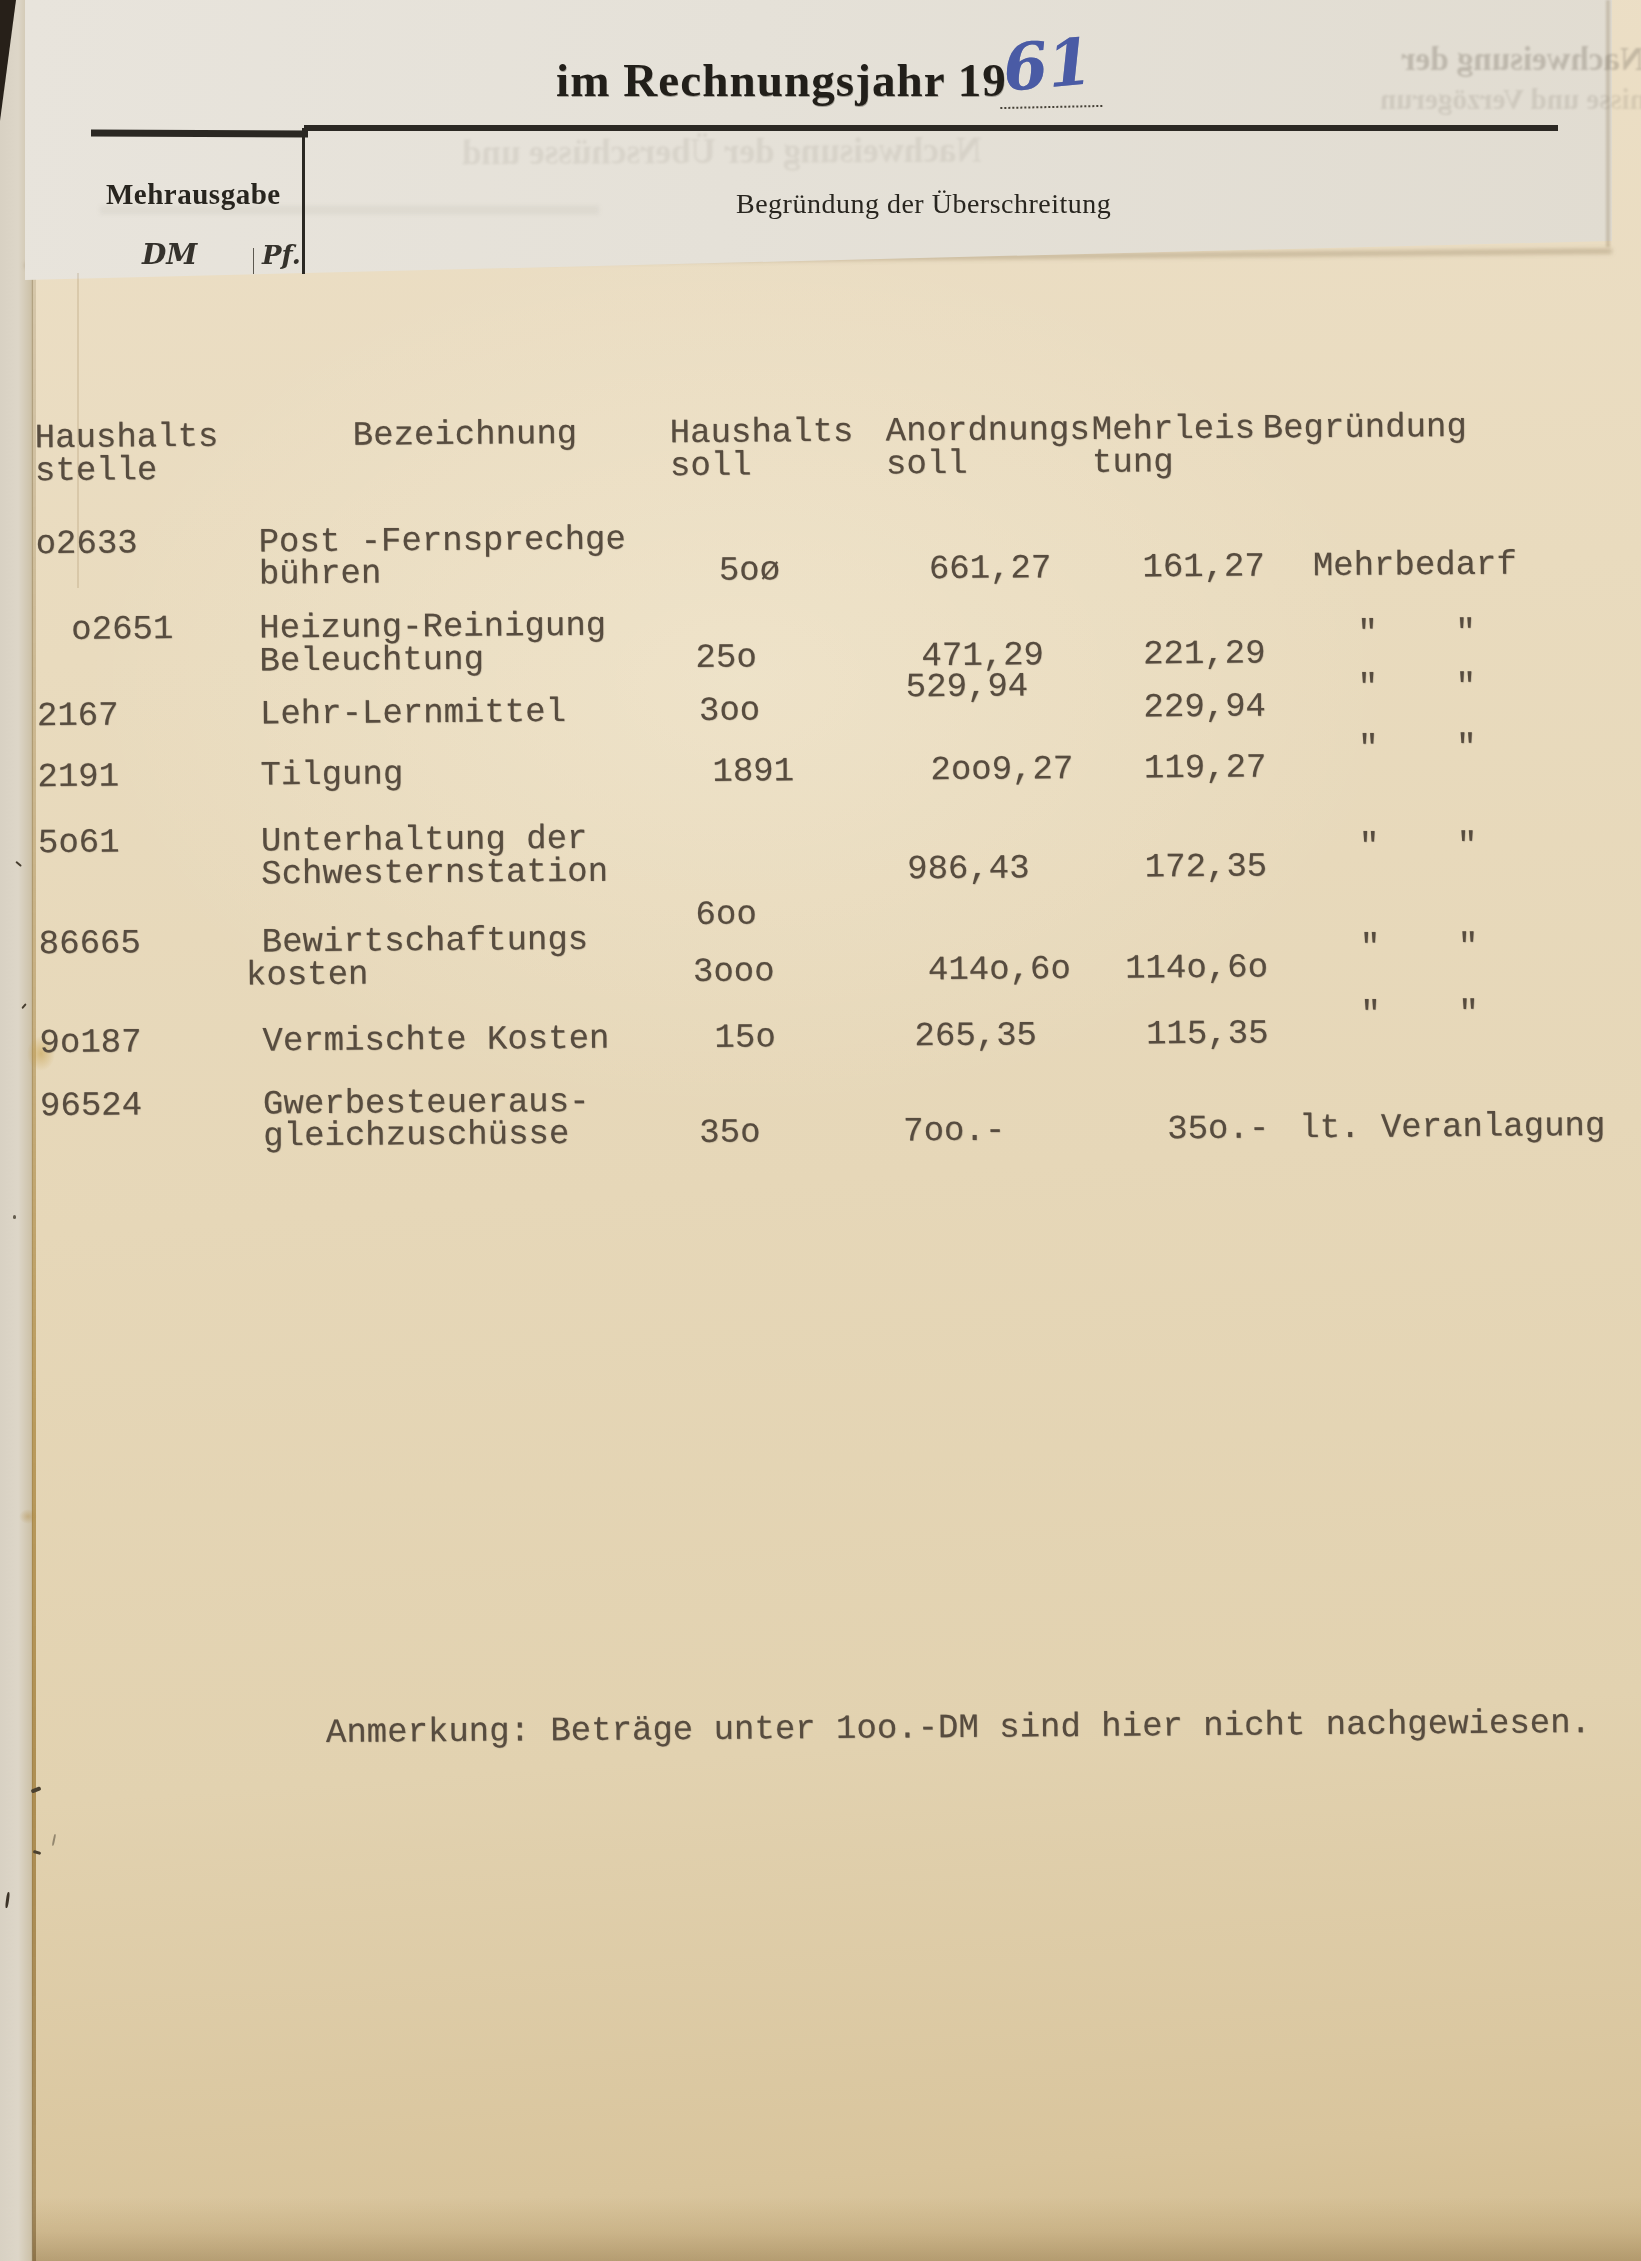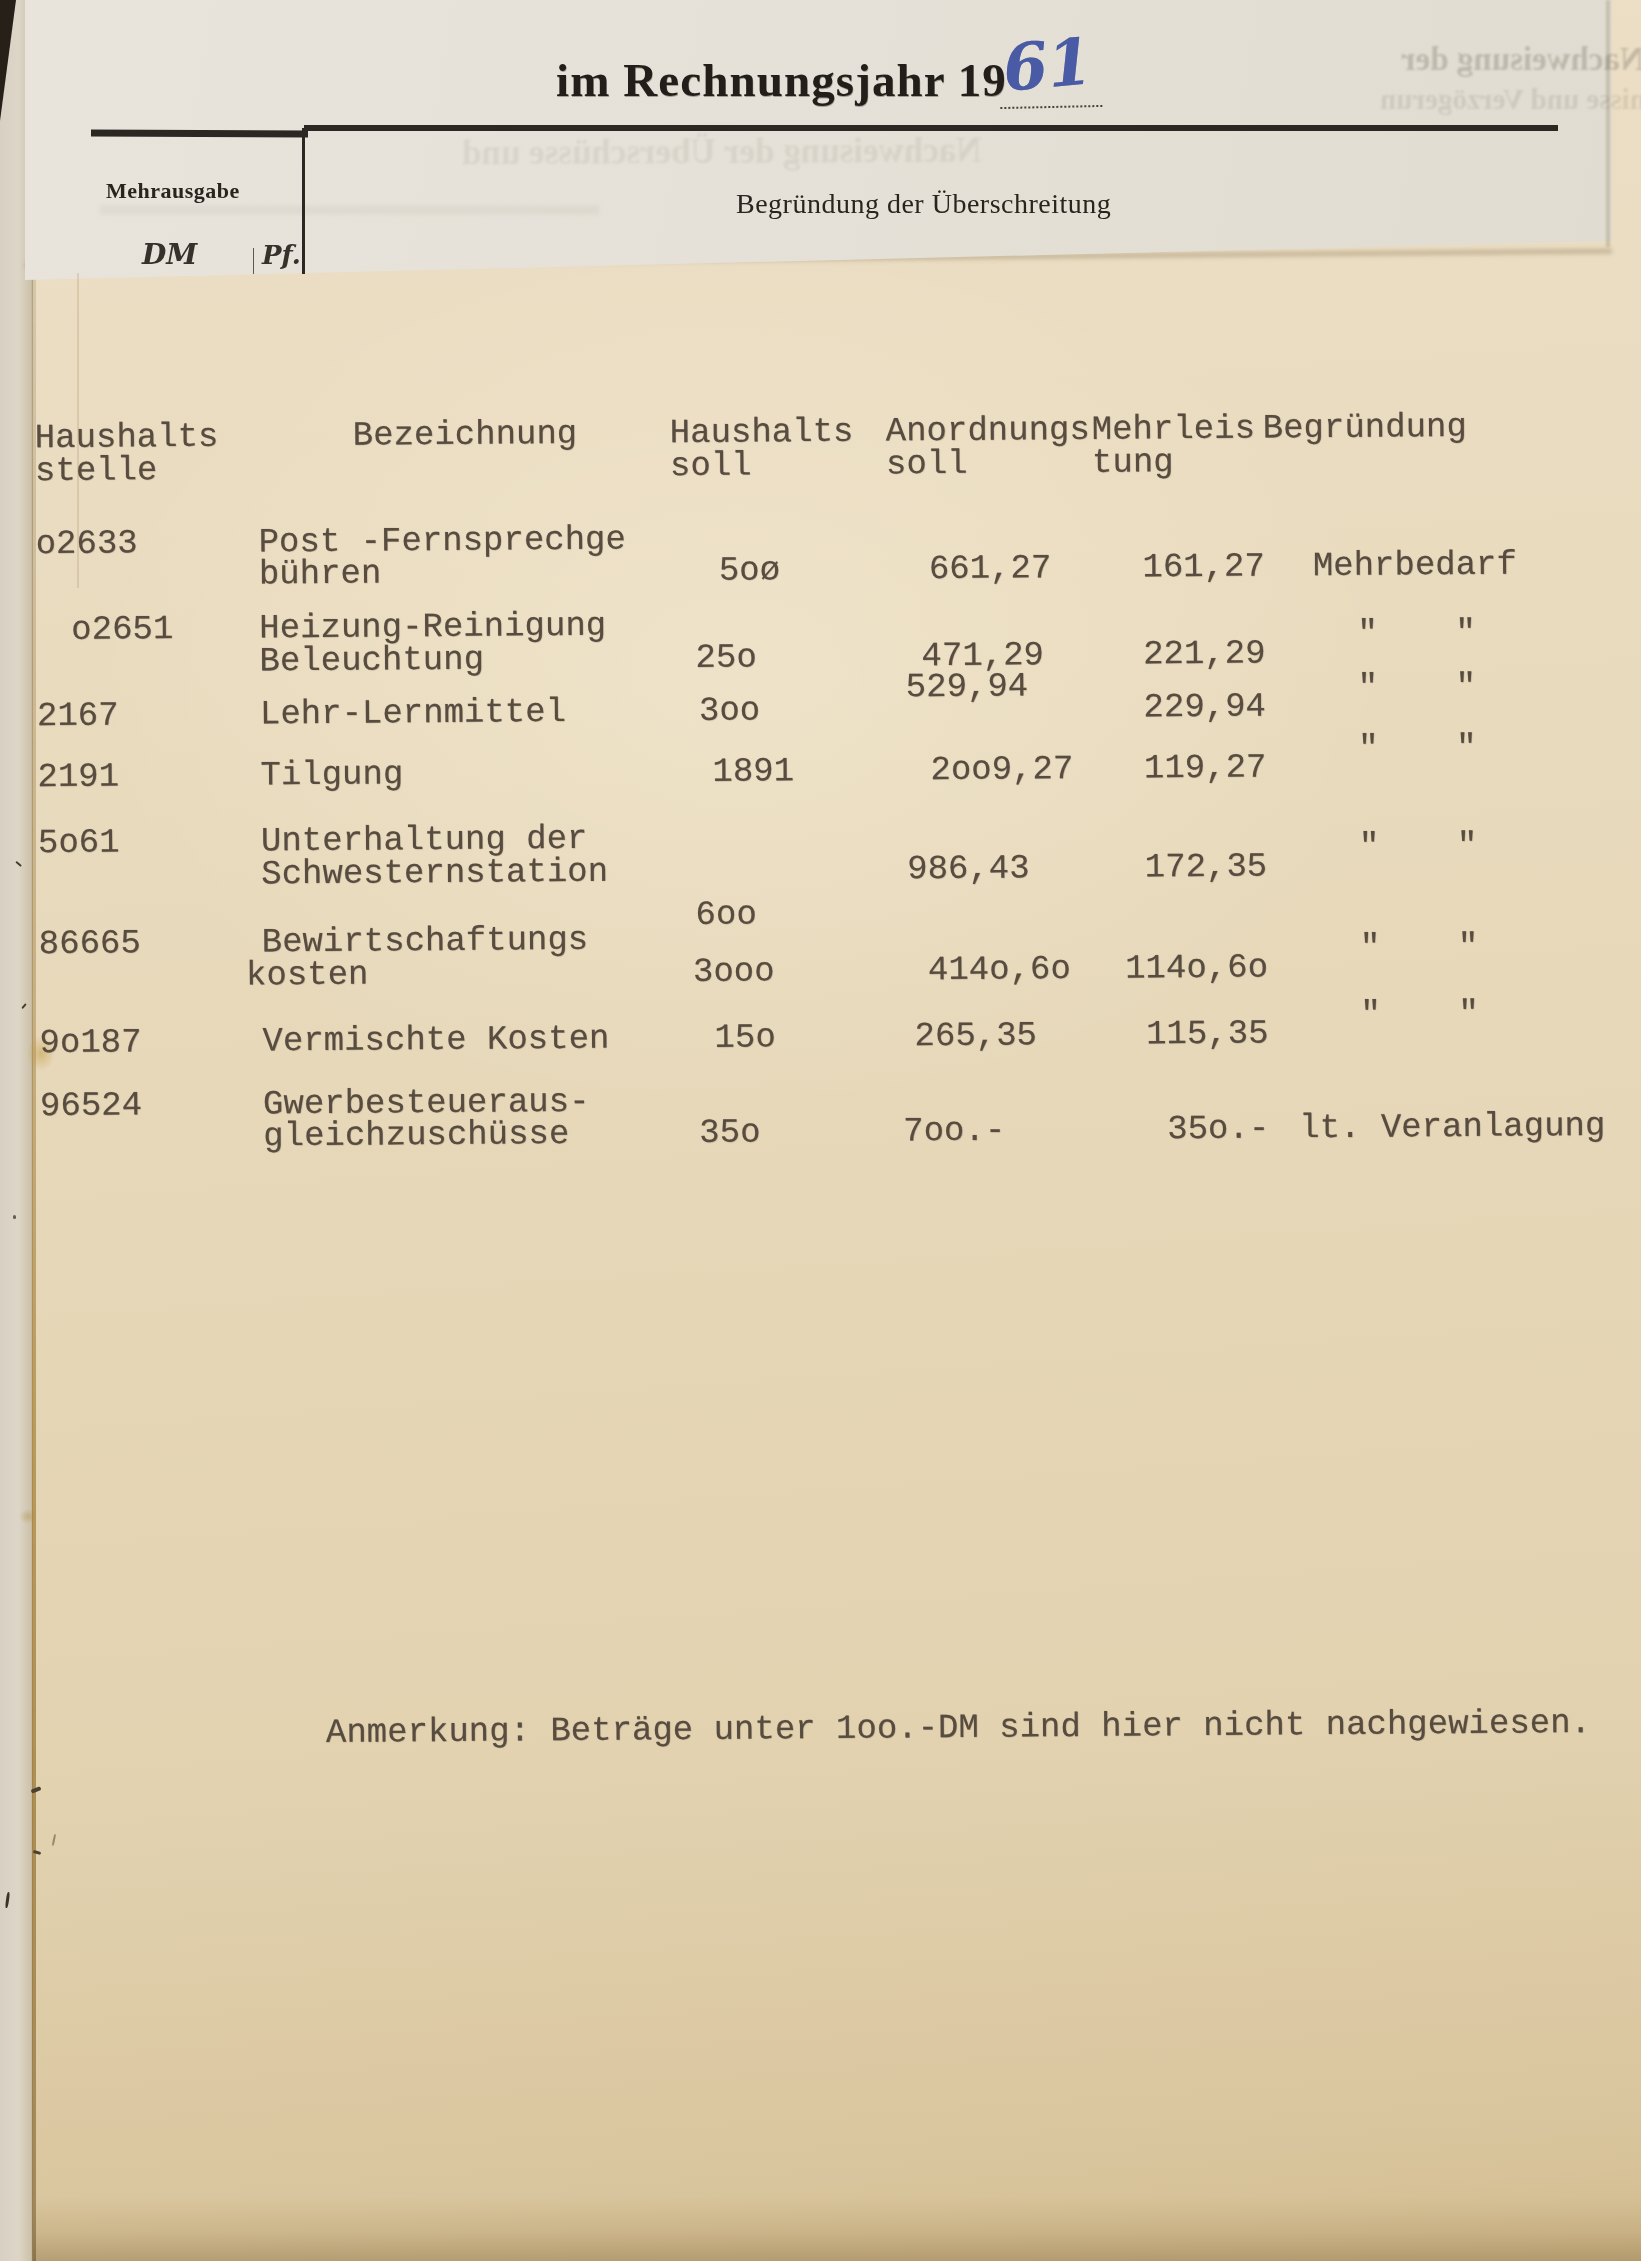--- a/index.html
+++ b/index.html
@@ -69,21 +69,21 @@
     text-shadow:0 0 0.5px rgba(64,80,150,0.5);
   }
   .year-dots{
     position:absolute;left:1000px;top:75px;width:102px;height:30.5px;z-index:7;
     border-bottom:2.6px dotted #454036;transform:rotate(-1.2deg);
   }
   .rule-thick-a{position:absolute;left:91px;top:130px;width:217px;height:7.4px;background:#2b2823;z-index:7;transform:rotate(0.25deg);}
   .rule-thick-b{position:absolute;left:304px;top:125px;width:1254px;height:6.3px;background:#2b2823;z-index:7;}
   .vline-main{position:absolute;left:302px;top:128px;width:2.6px;height:146px;background:#2b2823;z-index:7;}
   .vline-dmpf{position:absolute;left:253px;top:248px;width:1.1px;height:26px;background:#5c584f;z-index:7;}
-  .lbl-mehrausgabe{left:106px;top:178px;font-size:22px;font-weight:600;letter-spacing:0.5px;}
+  .lbl-mehrausgabe{left:106px;top:178px;font-size:29px;font-weight:600;letter-spacing:0.5px;}
   .lbl-dm{left:142px;top:238px;font-family:"DejaVu Serif",serif;font-style:italic;font-size:28px;font-weight:bold;color:#35322c;}
   .lbl-pf{left:262px;top:240px;font-family:"DejaVu Serif",serif;font-style:italic;font-size:26px;font-weight:bold;color:#35322c;}
   .lbl-begruendung{left:736px;top:188px;font-size:28px;font-weight:500;letter-spacing:0.5px;}
   .smudge{
     position:absolute;left:100px;top:206px;width:499px;height:8.4px;z-index:6;
     background:rgba(70,65,55,0.06);filter:blur(2.6px);
   }
 
   
   .bleed{

